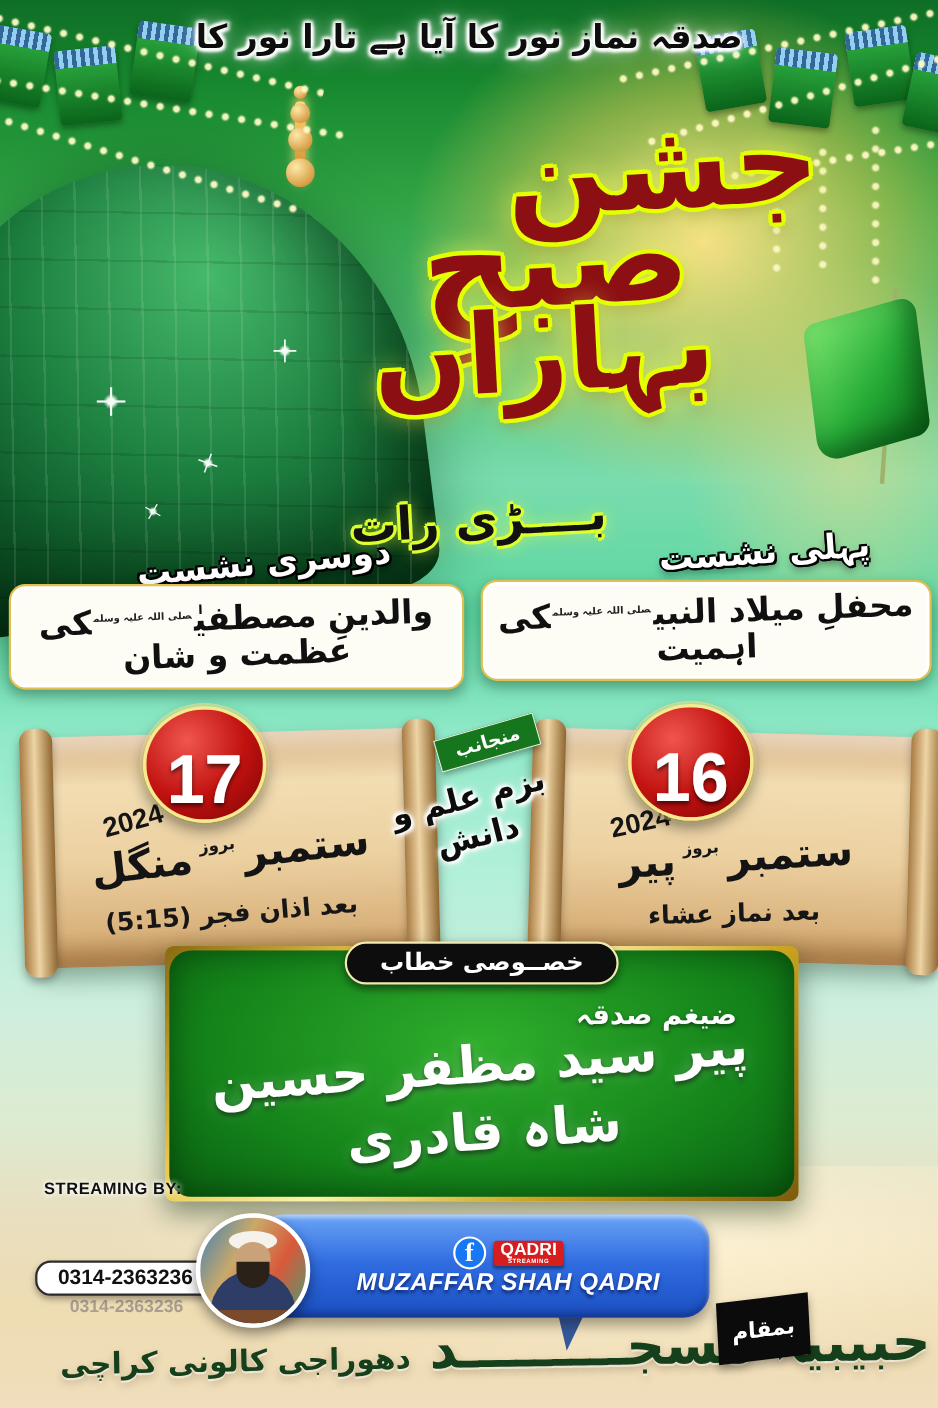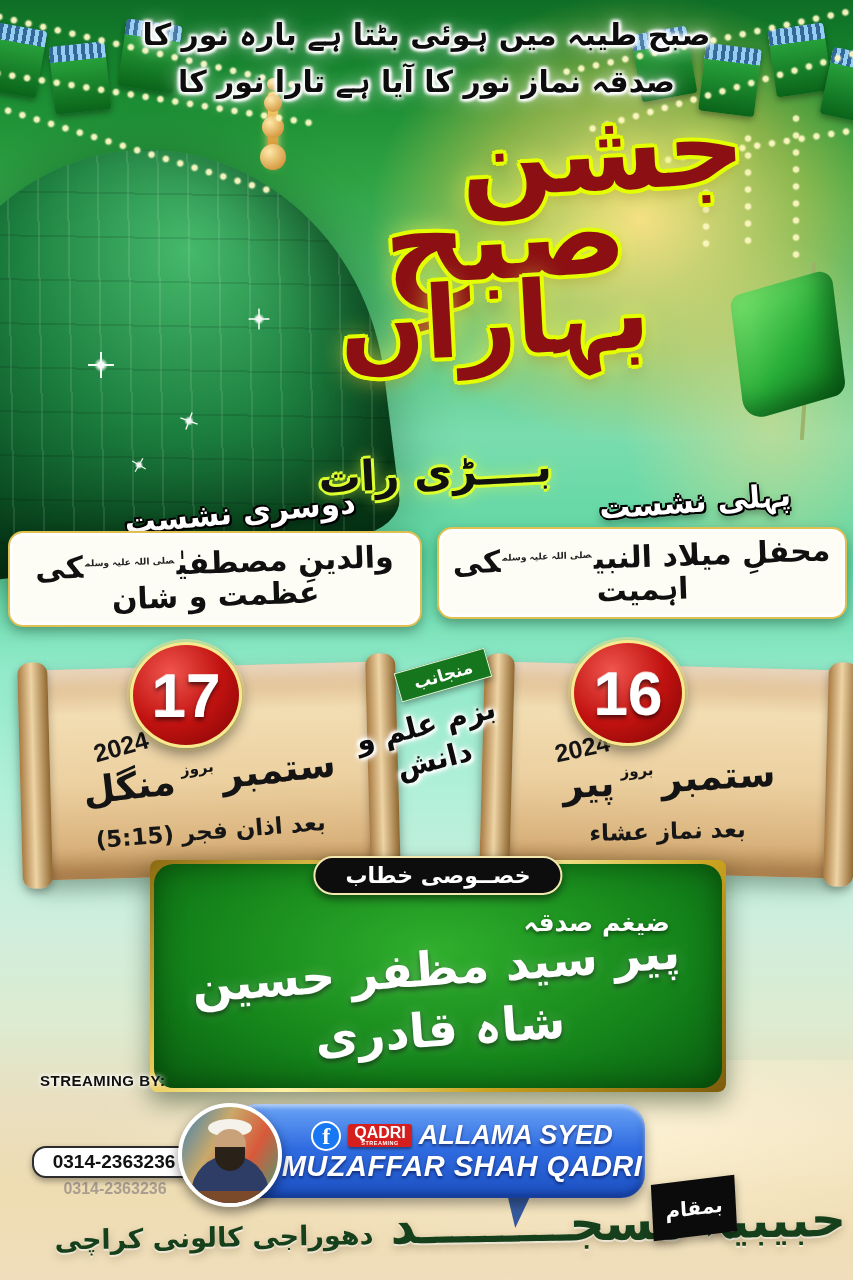--- a/index.html
+++ b/index.html
@@ -106,21 +106,21 @@
     background: linear-gradient(180deg,#d7b183 0%, #f2ddb2 22%, #ecd0a0 55%, #d9b27c 85%, #b98e58 100%);
     box-shadow: 0 10px 20px rgba(20,40,20,.35), inset 0 10px 18px rgba(255,255,255,.55), inset 0 -12px 20px rgba(120,70,20,.35); }
   .scroll .curl { position:absolute; top:-4%; width:30px; height:108%; border-radius:12px;
     background: linear-gradient(90deg,#a87a42,#eed4a4 45%,#8f6630); box-shadow: 0 4px 8px rgba(0,0,0,.3); }
   .scroll .curl.l { left:-8px; } .scroll .curl.r { right:-8px; }
   .scroll.day1 { left:490px; top:666px; width:358px; height:208px; transform:rotate(1.5deg); }
   .scroll.day2 { left:28px; top:666px; width:362px; height:210px; transform:rotate(-1.5deg); }
   .day-circle { position:absolute; border-radius:50%;
     background: radial-gradient(circle at 35% 28%, #f0564e, #c11210 52%, #7c0505 100%);
     border:3px solid #f7e98c; box-shadow: 0 6px 14px rgba(0,0,0,.45), 0 0 0 3px rgba(255,240,150,.55);
-    display:flex; align-items:center; justify-content:center; }
+    display:flex; align-items:flex-end; justify-content:center; }
   .day-circle.c16 { left:571px; top:640px; width:114px; height:106px; }
   .day-circle.c17 { left:130px; top:642px; width:112px; height:106px; }
   .day-num { font-family:"Liberation Sans", sans-serif; font-size:62px; font-weight:900; color:#fff;
     text-shadow: 0 3px 4px rgba(0,0,0,.6), 0 -1px 0 #ffd7d7; }
   .scroll-year { position:absolute; font-family:"Liberation Sans", sans-serif; font-size:25px; font-weight:900;
     color:#151515; transform:rotate(-14deg); }
   .scroll.day1 .scroll-year { left:64px; top:70px; }
   .scroll.day2 .scroll-year { left:66px; top:64px; }
   .scroll-date { position:absolute; left:0; width:100%; direction:rtl; display:flex; align-items:center;
     justify-content:center; gap:7px; color:#141414; transform:rotate(-5deg); }
@@ -193,21 +193,21 @@
   .live-row { display:flex; align-items:center; gap:7px; }
   .fb-icon { width:30px; height:30px; border-radius:50%; background:#1877F2; border:2px solid #fff;
     color:#fff; font-family:"Liberation Serif", serif; font-weight:bold; font-size:24px;
     display:flex; align-items:center; justify-content:center; line-height:1; }
   .live-badge { background:#d51f1f; color:#fff; border-radius:3px; padding:1px 6px; text-align:center;
     font-family:"Liberation Sans", sans-serif; line-height:1; box-shadow:0 2px 3px rgba(0,0,0,.4); }
   .live-badge .lv { font-size:16px; font-weight:900; display:block; }
   .live-badge .st { font-size:5.5px; font-weight:bold; letter-spacing:.5px; display:block; }
   .live-name { font-family:"Liberation Sans", sans-serif; font-weight:900; color:#fff; font-style:italic;
     text-shadow:0 2px 3px rgba(0,10,60,.6); line-height:1.02; }
-  .live-name.l1 { font-size:27px; } .live-name.l2 { font-size:29px; letter-spacing:.5px; }
+  .live-name.l1 { font-size:27px; } .live-name.l2 { font-size:22px; letter-spacing:.5px; }
   .live-tail { left:505px; top:1194px; width:0; height:0; z-index:4;
     border-left:12px solid transparent; border-right:12px solid transparent;
     border-top:34px solid #35599c; transform:rotate(6deg); }
 
   
   .venue-badge { left:652px; top:1180px; width:84px; height:56px; background:#0b0b0b; z-index:3;
     transform:rotate(-7deg) skewX(-4deg); display:flex; align-items:center; justify-content:center;
     color:#fff; font-size:20px; font-weight:bold; box-shadow:0 4px 8px rgba(0,0,0,.35); }
   .venue-line { left:6px; top:1198px; width:840px; direction:rtl; text-align:right; color:#16401b;
     transform:rotate(-1deg); white-space:nowrap;
@@ -252,21 +252,20 @@
   <div class="lights-v" style="left:790px; top:110px; height:150px;"></div>
   <div class="lights-v" style="left:742px; top:130px; height:120px;"></div>
   <div class="lights-v" style="left:700px; top:150px; height:100px;"></div>
 
   <div class="sparkle" style="left:88px; top:352px;"></div>
   <div class="sparkle" style="left:176px; top:408px; transform:scale(.7) rotate(20deg);"></div>
   <div class="sparkle" style="left:246px; top:306px; transform:scale(.8);"></div>
   <div class="sparkle" style="left:126px; top:452px; transform:scale(.6) rotate(30deg);"></div>
 
   <div class="abs verses urdu">
-    <div class="vline">صبح طیبہ میں ہوئی بٹتا ہے بارہ نور کا</div>
     <div class="vline">صدقہ نماز نور کا آیا ہے تارا نور کا</div>
   </div>
 
   <div class="abs main-title urdu">
     <div class="tw tw1">جشن</div>
     <div class="tw tw2">صبحِ</div>
     <div class="tw tw3">بہاراں</div>
   </div>
   <div class="abs subtitle urdu">بــــڑی رات</div>
 
@@ -329,21 +328,20 @@
   <div class="abs designer-phone-ghost latin">0314-2363236</div>
 
   <div class="abs live-tail"></div>
   <div class="abs live-bar">
     <div class="live-row">
       <div class="fb-icon">f</div>
       <div class="live-badge">
         <span class="lv">QADRI</span>
         <span class="st">STREAMING</span>
       </div>
-      <div class="live-name l1">ALLAMA SYED</div>
     </div>
     <div class="live-name l2">MUZAFFAR SHAH QADRI</div>
   </div>
   <div class="abs speaker-photo">
     <span class="ph-body"></span>
     <span class="ph-turban"></span>
     <span class="ph-face"></span>
     <span class="ph-beard"></span>
     <span class="ph-desk"></span>
   </div>

